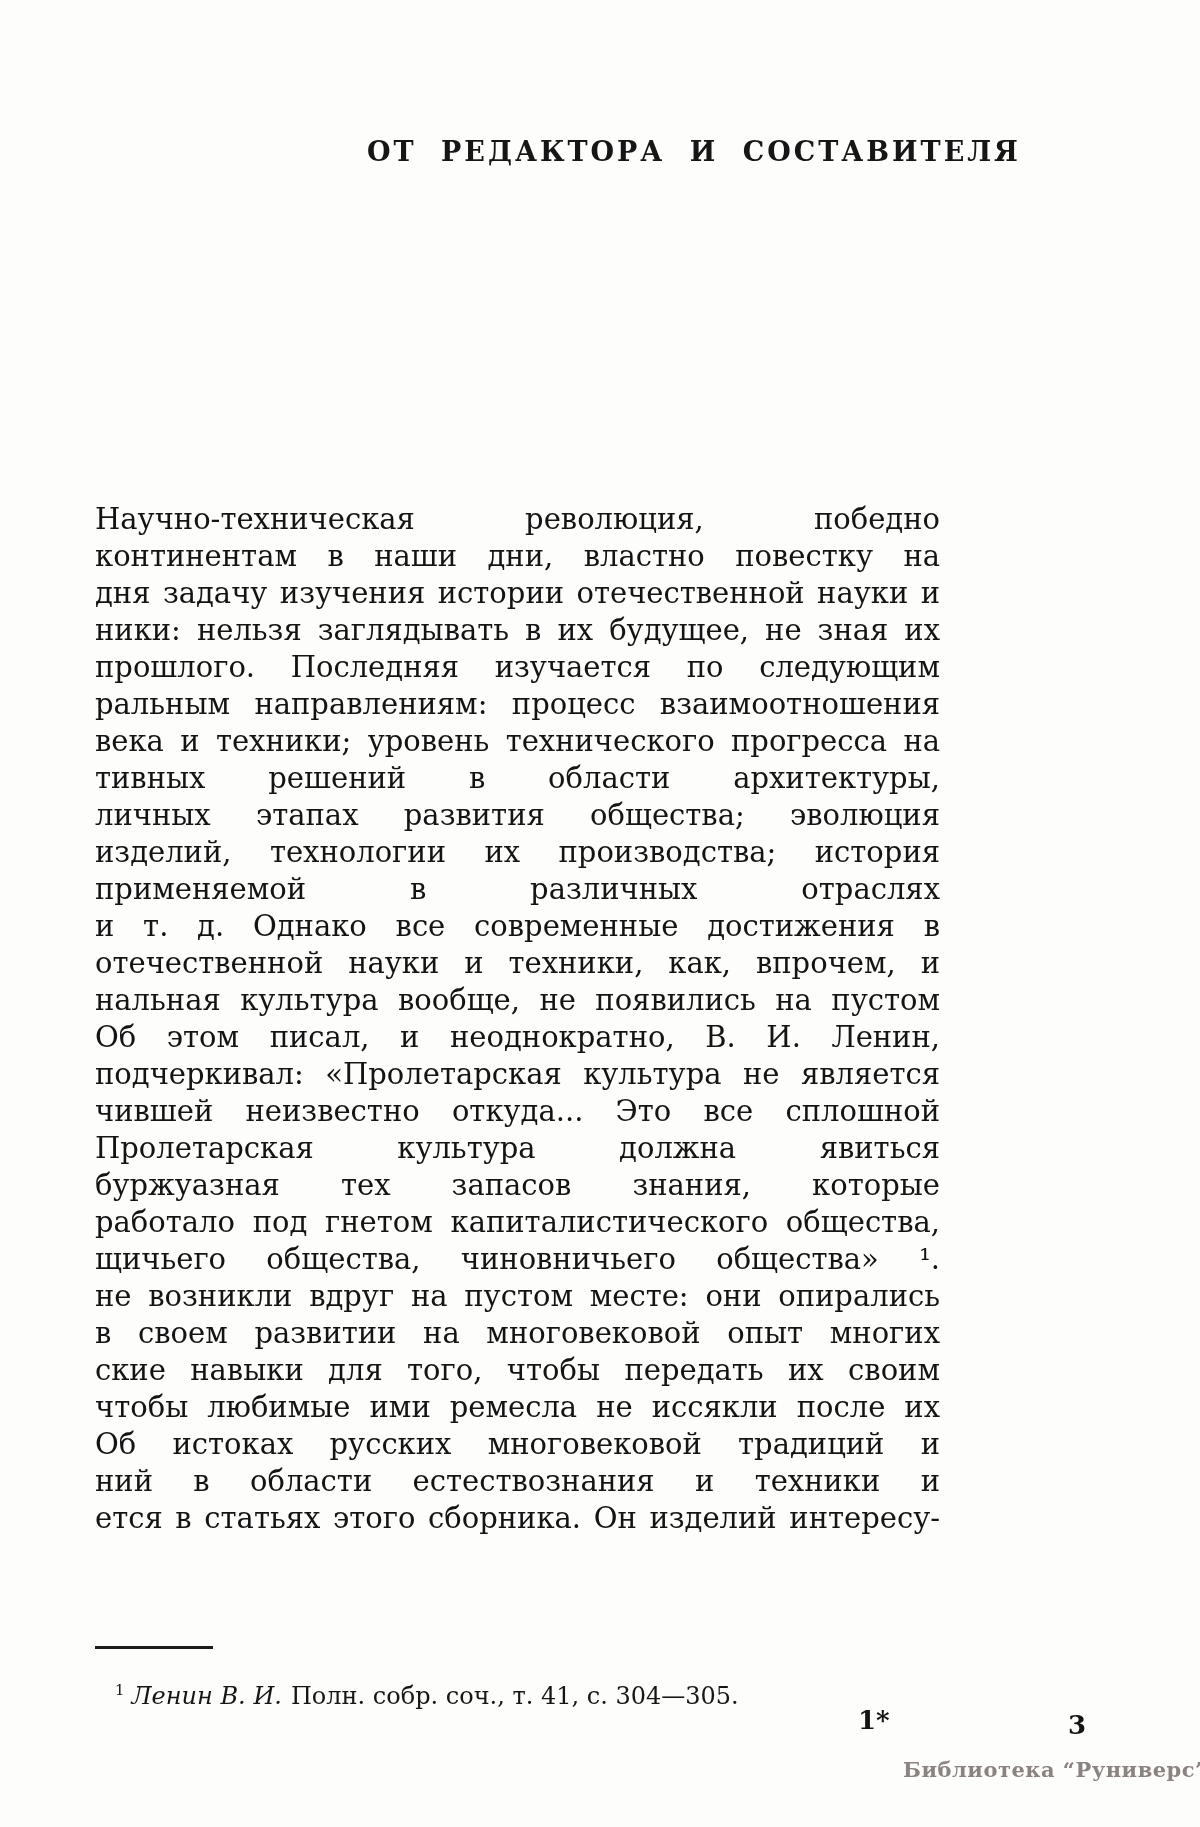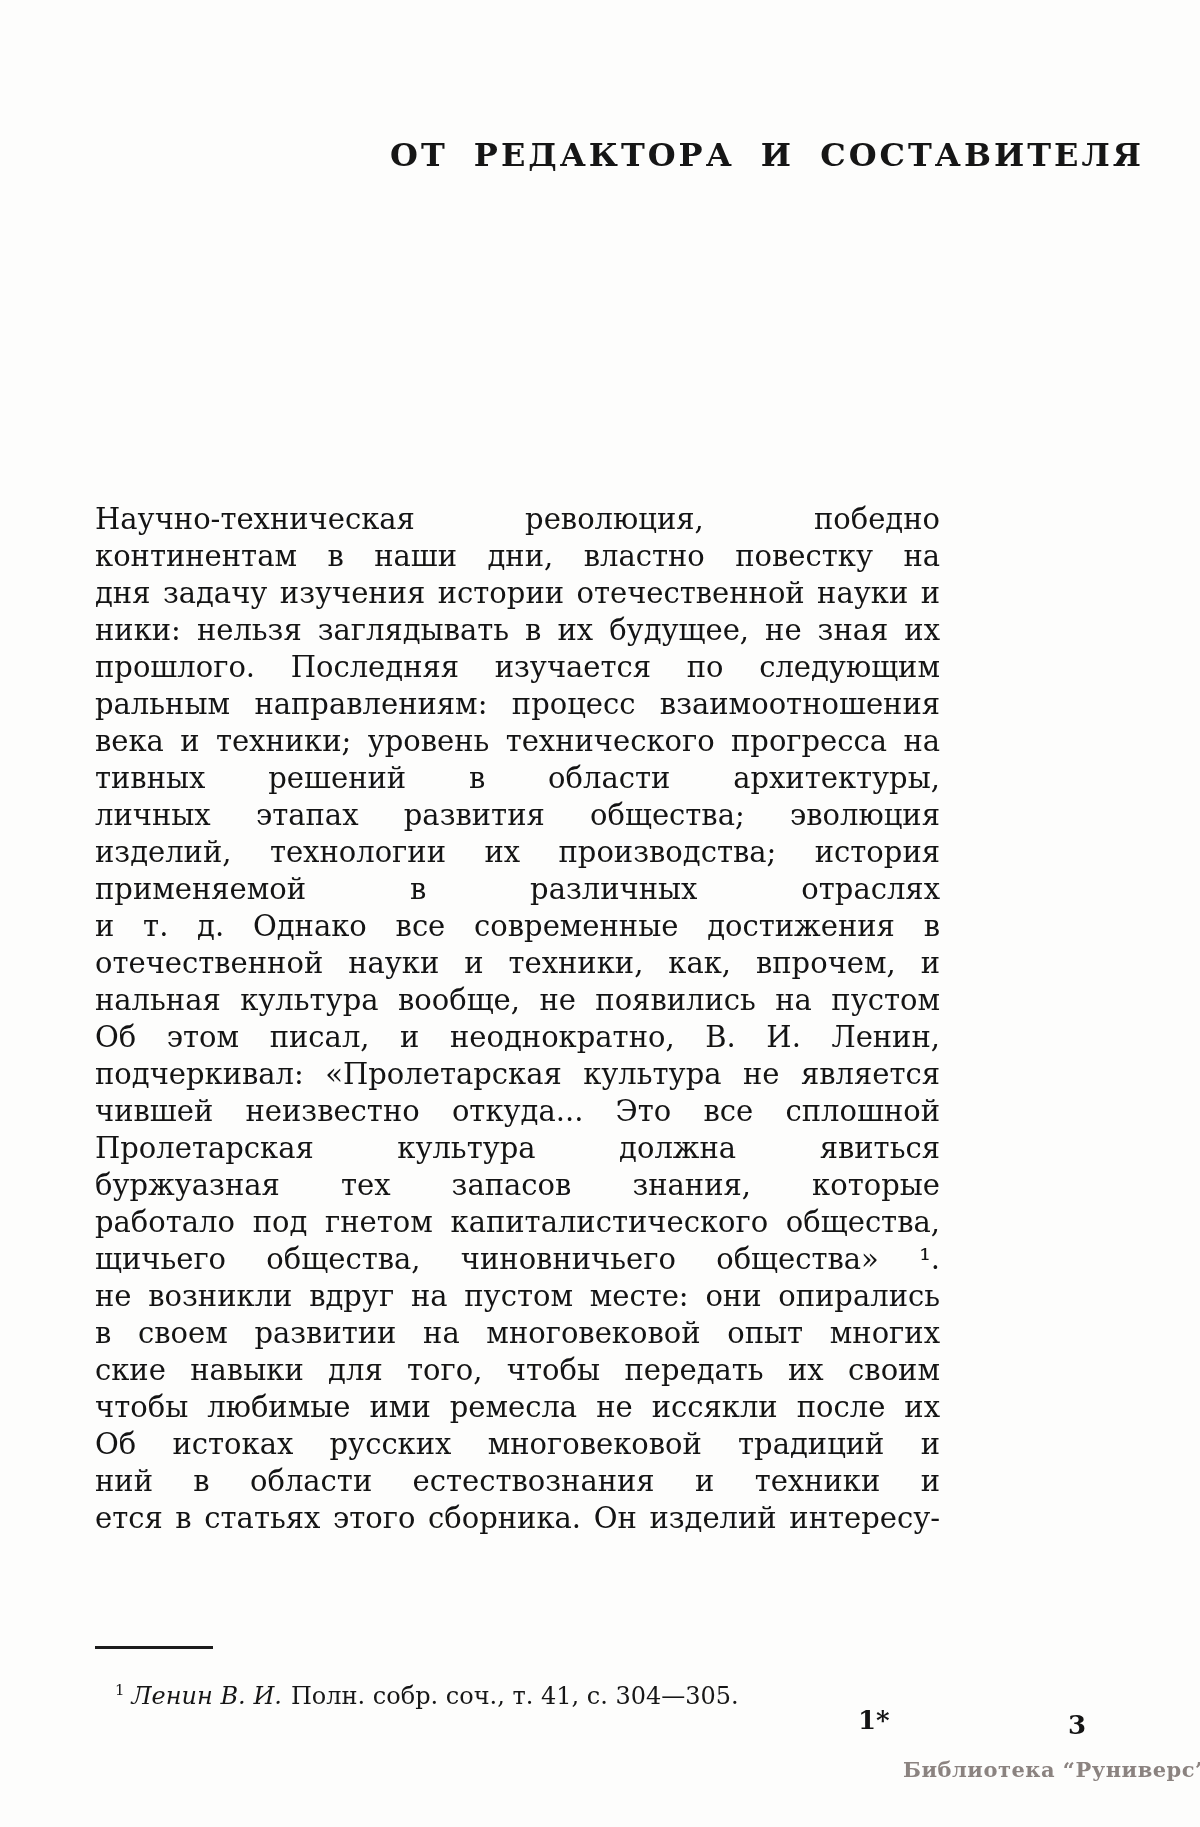--- a/index.html
+++ b/index.html
@@ -8,22 +8,22 @@
     width: 1200px;
     height: 1827px;
     background: #fdfdfc;
     font-family: "DejaVu Serif", "Liberation Serif", serif;
     color: #141414;
     overflow: hidden;
   }
   .title {
     position: absolute;
     top: 136px;
-    left: 390px;
-    font-size: 32px;
+    left: 367px;
+    font-size: 27px;
     font-weight: bold;
     letter-spacing: 3px;
     word-spacing: 12px;
     white-space: nowrap;
     color: #161616;
     text-align: center;
   }
   .body-text {
     position: absolute;
     top: 501px;

